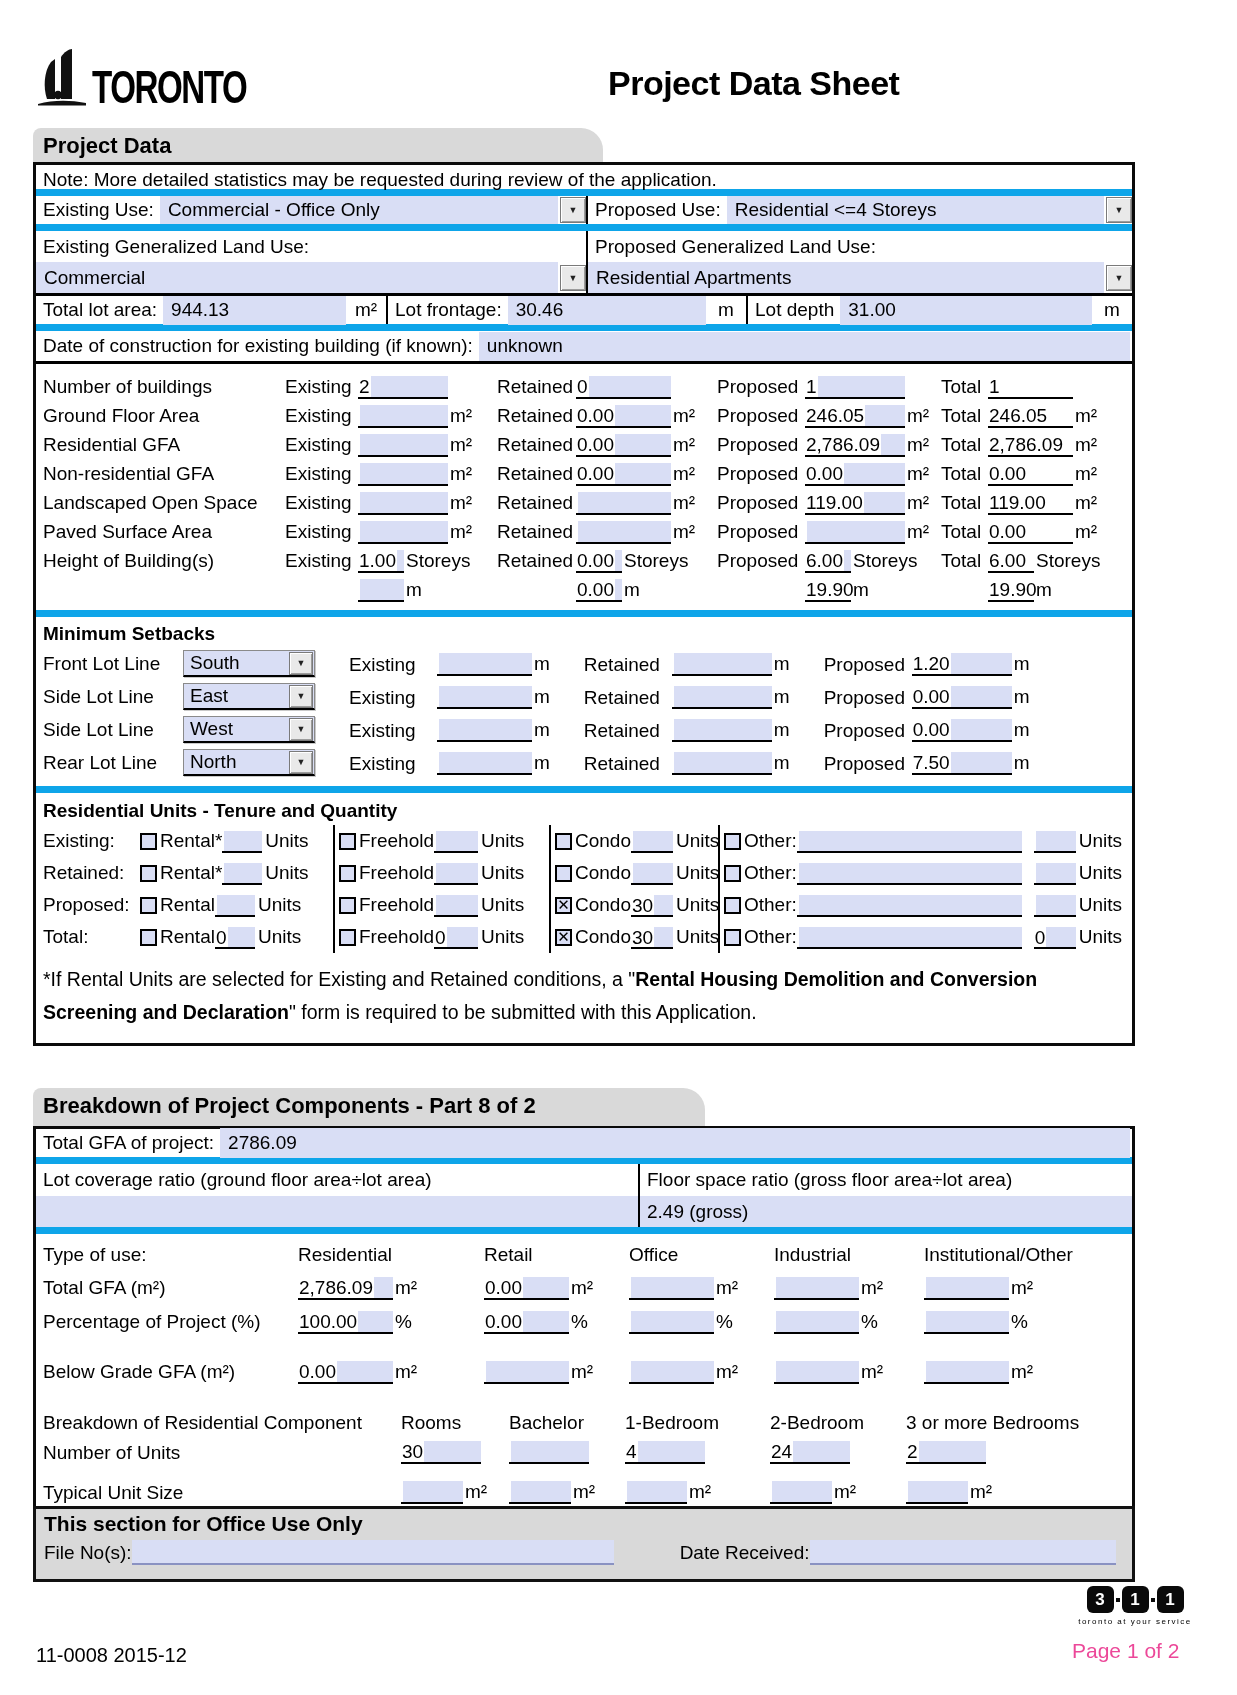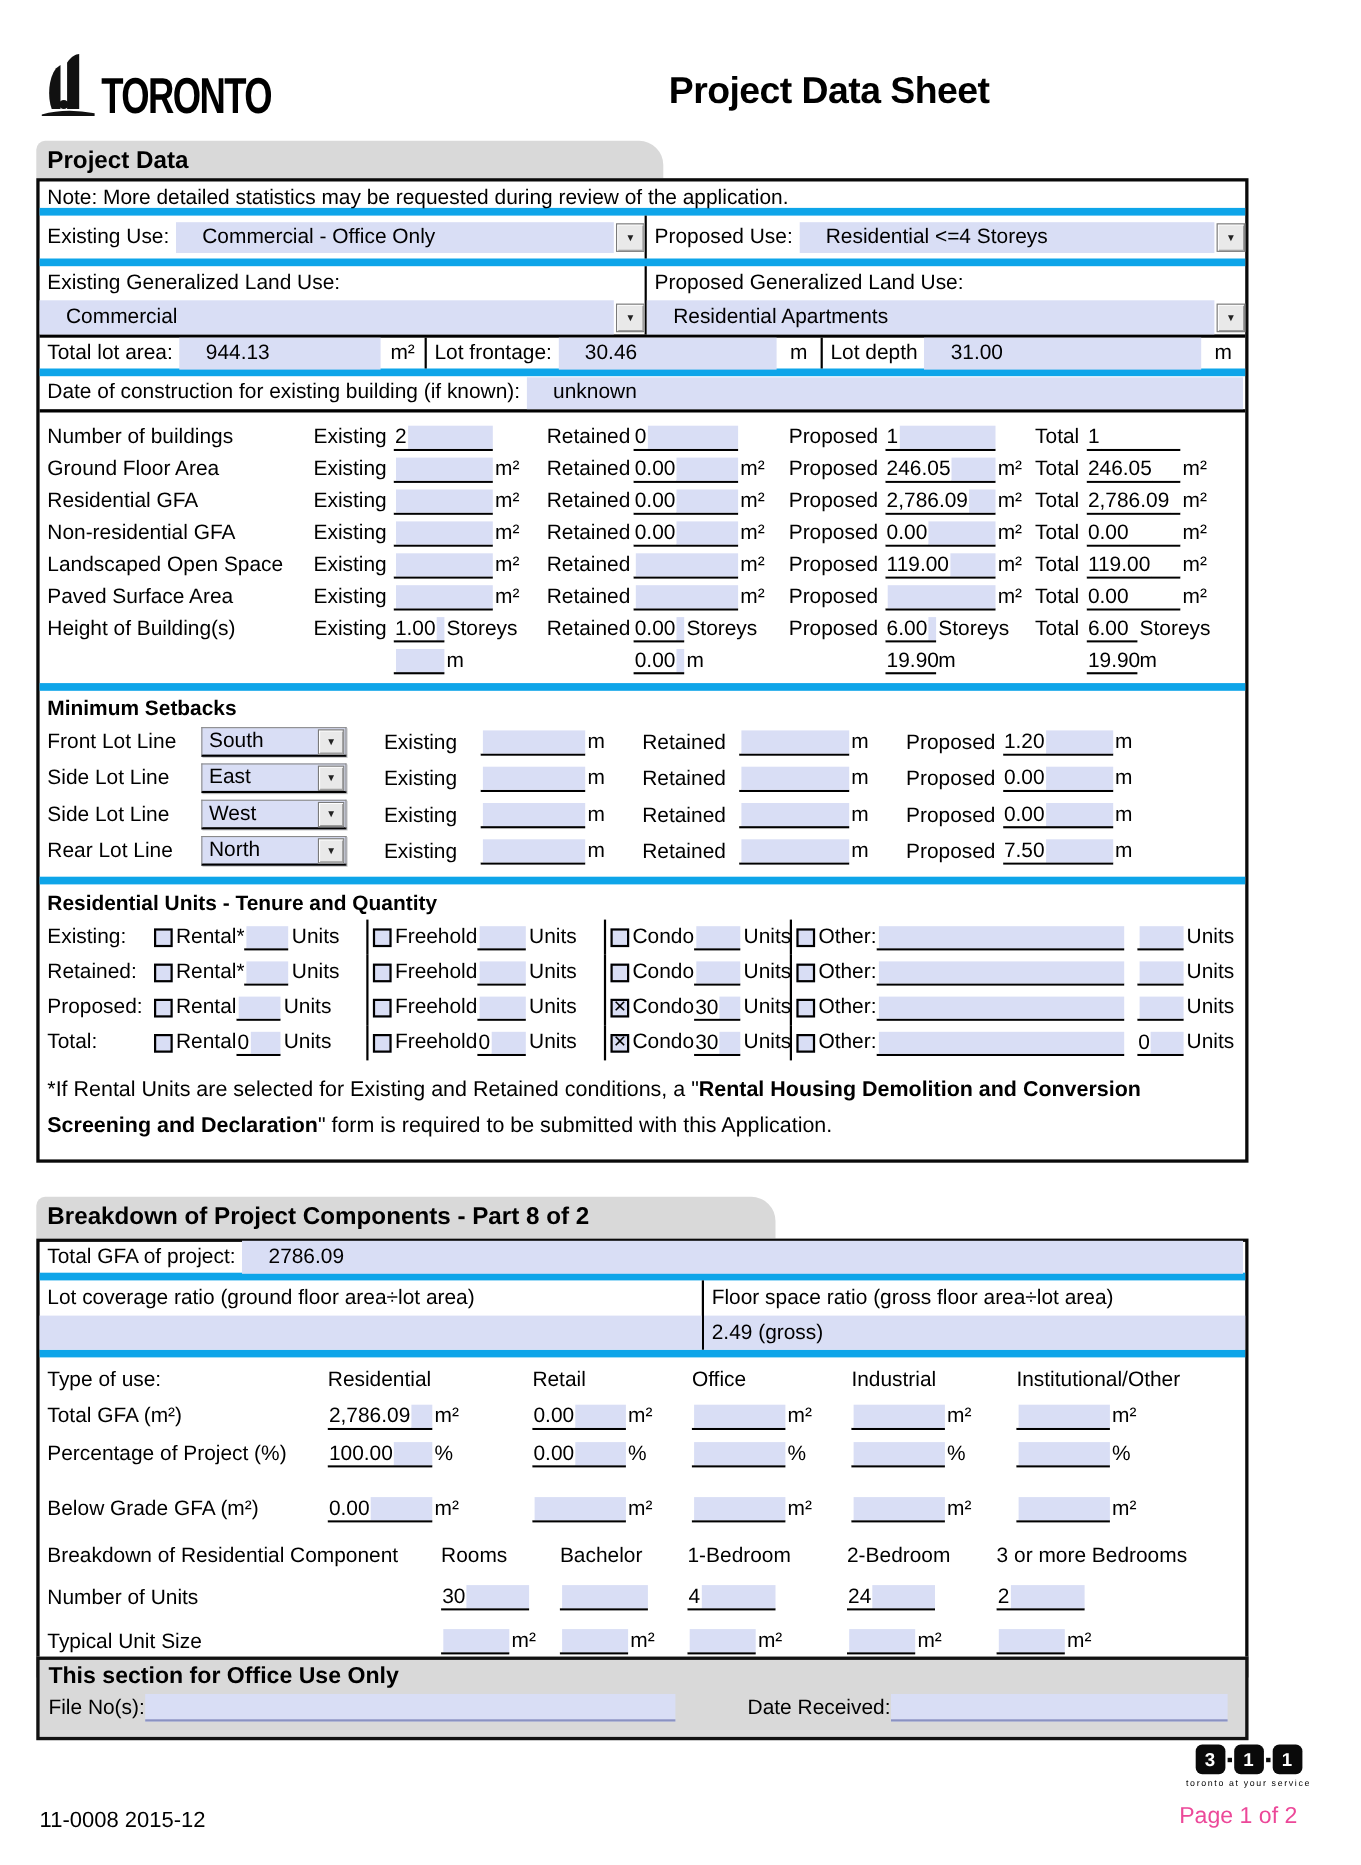--- a/index.html
+++ b/index.html
@@ -16,25 +16,25 @@
 .tab1{left:33px;top:128px;width:570px;height:34px}
 .tab2{left:33px;top:1088px;width:672px;height:38px}
 
 .box{position:absolute;left:33px;width:1102px;border:3px solid var(--ink);background:#fff}
 .box1{top:162px}
 .box2{top:1126px}
 .rl{border-bottom:7px solid #0ea5e9}
 .thick{border-bottom:3px solid #000}
 .note{height:31px;line-height:30px;padding-left:7px}
 
-.uses{display:flex;height:46px;align-items:center}
+.uses{display:flex;height:35px;align-items:center}
 .cell{display:flex;align-items:center;height:100%}
 .cell-l{width:552px;border-right:2px solid #000;padding-left:7px}
 .cell-r{flex:1;padding-left:7px}
-.bf{background:var(--blue);display:flex;align-items:center;padding-left:24px;height:28px;white-space:nowrap}
+.bf{background:var(--blue);display:flex;align-items:center;padding-left:8px;height:28px;white-space:nowrap}
 .grow{flex:1;margin-left:6px;margin-right:2px}
 .dd{width:26px;height:26px;background:#e9e9e9;border:1px solid #7a7a7a;box-shadow:inset 1px 1px 0 #fff,inset -1px -1px 0 #9c9c9c;display:flex;align-items:center;justify-content:center;font-size:9px;color:#222;flex:none}
 .landuse{display:flex}
 .lu-l{width:552px;border-right:2px solid #000}
 .lu-r{flex:1}
 .lu-label{height:31px;line-height:31px;padding-left:7px}
 .lu-val{height:31px;display:flex;align-items:center}
 .lu-val .bf{flex:1;height:100%;margin-right:2px}
 
 .lot{display:flex;height:35px}
@@ -100,21 +100,21 @@
 .tut{padding:6px 0 10px 7px}
 .tut-head{display:flex;height:30px;align-items:center}
 .tut-l{width:255px}
 .tutrow{display:flex;align-items:flex-end;height:34px;padding-bottom:4px}
 .tut-rl{width:255px;line-height:25px}
 .tc{display:flex;align-items:flex-end}
 .tc1{width:186px}.tc2{width:145px}.tc3{width:145px}.tc4{width:150px}.tc5{flex:1}
 .tch{flex:none}
 .below{margin-top:10px;height:40px}
 .resb{padding:6px 0 14px 7px}
-.resb-head{display:flex;height:30px;align-items:flex-start}
+.resb-head{display:flex;height:30px;align-items:flex-end}
 .rb-l{width:358px}
 .rbrow{display:flex;align-items:flex-end;height:34px;padding-bottom:4px}
 .rc1{width:108px}.rc2{width:116px}.rc3{width:145px}.rc4{width:136px}.rc5{flex:1}
 .w80{width:80px}.w62{width:62px}
 .sizerow{margin-top:6px}
 
 .office{position:absolute;left:33px;top:1506px;width:1102px;height:76px;background:var(--gray);border:3px solid #111;padding:3px 8px}
 .office-title{font-weight:bold;font-size:21px}
 .office-row{display:flex;align-items:center;margin-top:4px}
 .of-field{background:var(--blue);border-bottom:2px solid #8a92c2;height:25px}

